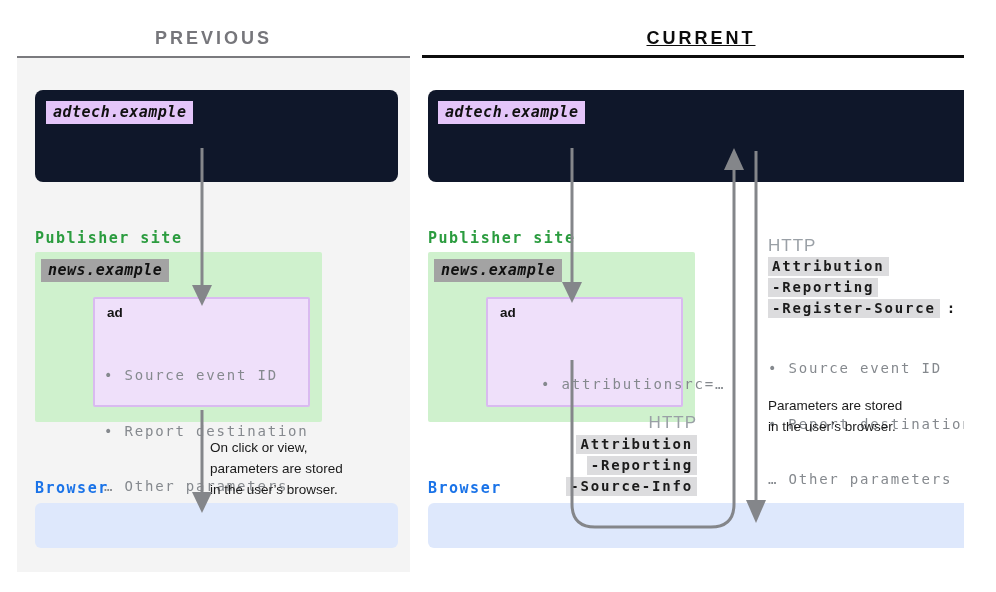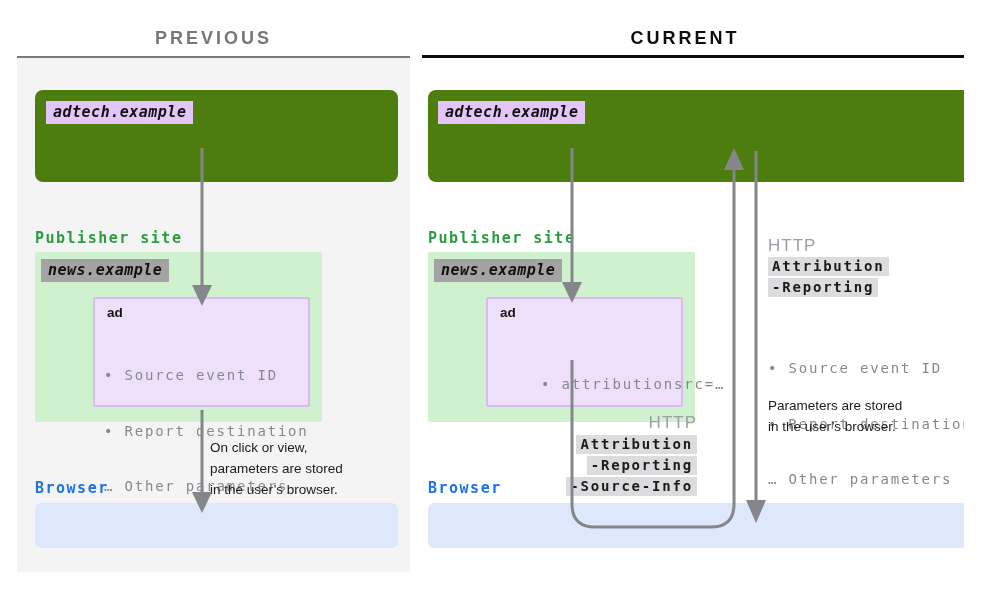--- a/index.html
+++ b/index.html
@@ -23,21 +23,21 @@
   }
   .col-title.prev { color: #76767b; }
   .col-title.curr { color: #0d0d0d; }
   .title-rule { position: absolute; }
   .title-rule.prev { background: #7a7a7e; height: 2px; }
   .title-rule.curr { background: #0d0d0d; height: 3px; }
 
   .panel-bg { background: #f4f4f4; }
 
   
-  .adtech-box { background: #4d7c0f; border-radius: 8px; }
+  .adtech-box { background: #0f172a; border-radius: 8px; }
   .news-box   { background: #cff1cd; border-radius: 2px; }
   .ad-box     { background: #efe0fa; border: 2px solid #d9baf0; border-radius: 2px; }
   .browser-box{ background: #dee8fc; border-radius: 6px; }
   .domain-chip {
     display: inline-block;
     font-family: "DejaVu Sans Mono", "Liberation Mono", monospace;
     font-size: 15px;
     font-weight: bold;
     font-style: italic;
     color: #111;
@@ -132,21 +132,21 @@
     </div>
   </div>
 
   <div class="abs note-text" style="left:210px; top:437px; width:170px;">On click or view,
 parameters are stored
 in the user’s browser.</div>
 
   <div class="abs site-label blue" style="left:35px; top:479px;">Browser</div>
   <div class="abs browser-box" style="left:35px; top:503px; width:363px; height:45px;"></div>
 
-  <div class="abs col-title curr" style="left:406px; top:28px; width:558px;">CURRENT</div>
+  <div class="abs col-title curr" style="left:422px; top:28px; width:558px;text-decoration:underline;">CURRENT</div>
   <div class="title-rule curr" style="left:422px; top:55px; width:558px;"></div>
 
   <div class="abs adtech-box" style="left:428px; top:90px; width:544px; height:92px;">
     <span class="domain-chip chip-purple abs" style="left:10px; top:11px;">adtech.example</span>
   </div>
 
   <div class="abs site-label green" style="left:428px; top:229px;">Publisher site</div>
 
   <div class="abs news-box" style="left:428px; top:252px; width:267px; height:170px;">
     <span class="domain-chip chip-green abs" style="left:6px; top:7px;">news.example</span>
@@ -163,20 +163,23 @@
     <span class="http-label" style="font-weight:normal;">HTTP</span>
     <span class="hdr-chip">Attribution</span>
     <span class="hdr-chip">-Reporting</span>
     <span class="hdr-chip">-Source-Info</span>
   </div>
 
   <div class="abs" style="left:768px; top:236px; width:220px; height:200px;">
     <span class="http-label abs" style="left:0; top:0; font-weight:normal;">HTTP</span>
     <span class="hdr-chip abs" style="left:0; top:21px;">Attribution</span>
     <span class="hdr-chip abs" style="left:0; top:42px;">-Reporting</span>
+    <span class="abs" style="left:0; top:63px; white-space:nowrap;">
+      <span class="hdr-chip">-Register-Source</span><span class="hdr-colon">:</span>
+    </span>
     <div class="abs gray-list" style="left:0; top:86px;">
       <div>• Source event ID</div>
       <div>• Report destination</div>
       <div>… Other parameters</div>
     </div>
     <div class="abs note-text" style="left:0; top:159px; width:200px;">Parameters are stored
 in the user’s browser.</div>
   </div>
 
   <div class="abs site-label blue" style="left:428px; top:479px;">Browser</div>

